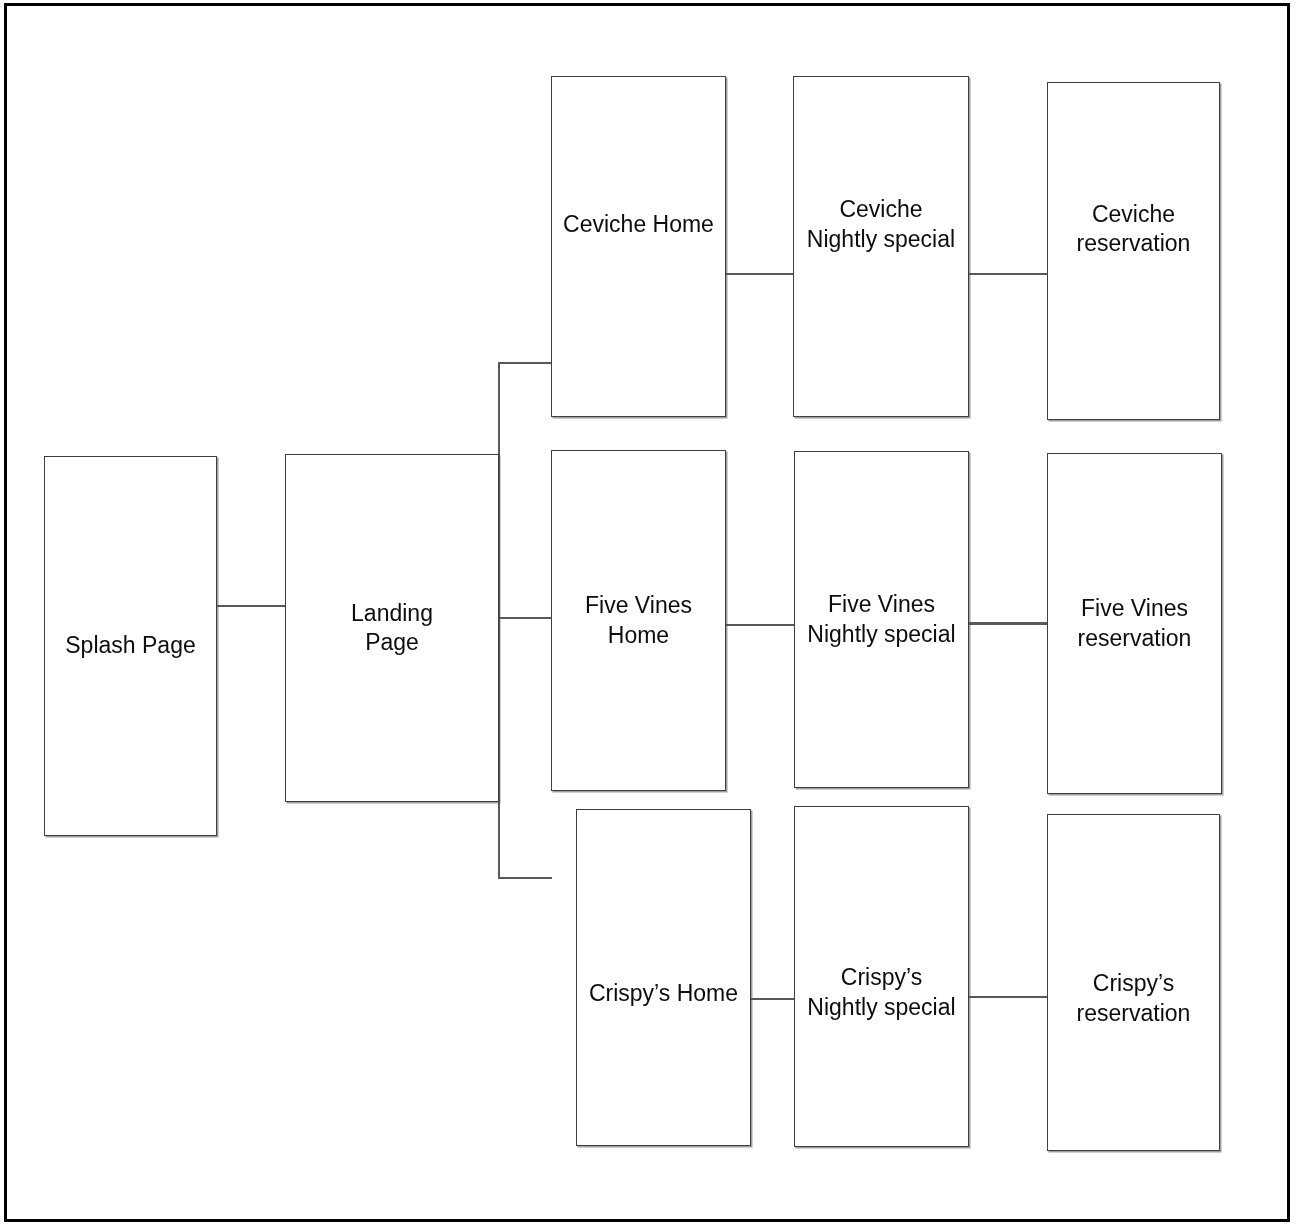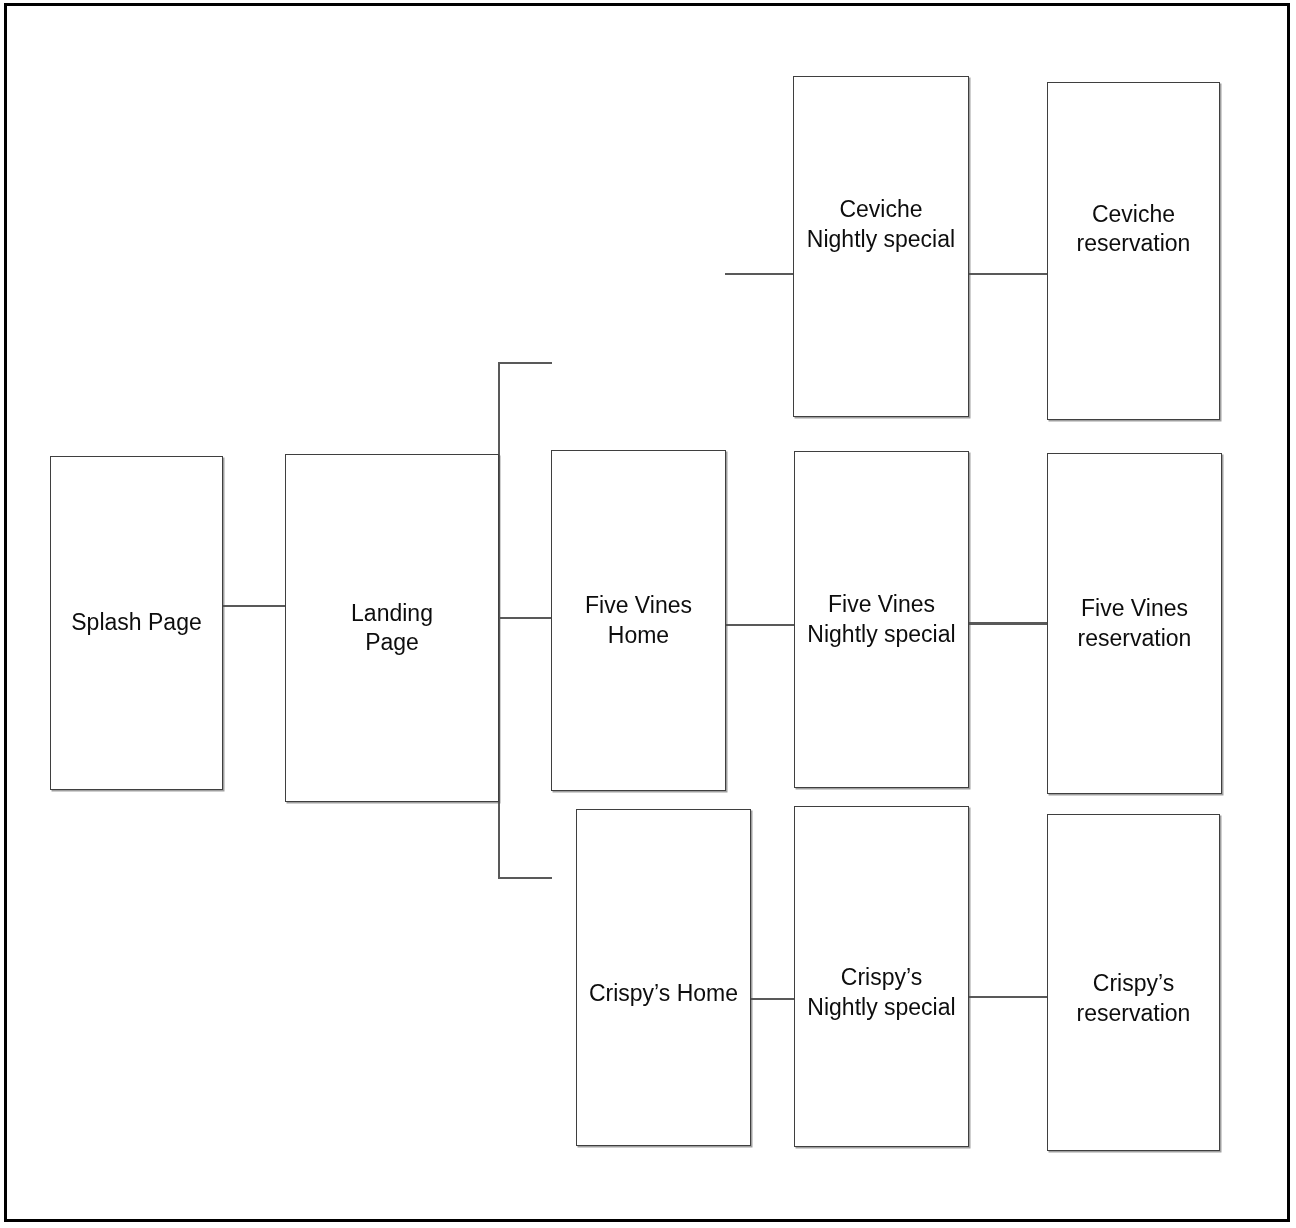--- a/index.html
+++ b/index.html
@@ -86,29 +86,32 @@
 
   <div class="conn-h" style="left:725px; top:273px; width:70px;"></div>
   <div class="conn-h" style="left:968px; top:273px; width:80px;"></div>
 
   <div class="conn-h" style="left:725px; top:624px; width:70px;"></div>
   <div class="conn-h" style="left:968px; top:622px; width:80px; border-top-width:3px;"></div>
 
   <div class="conn-h" style="left:725px; top:998px; width:70px;"></div>
   <div class="conn-h" style="left:968px; top:996px; width:80px;"></div>
 
-  <div class="node" style="left:50px; top:456px; width:173px; height:334px;">
+  <div class="node" style="left:44px; top:456px; width:173px; height:380px;">
     <span class="node-label">Splash Page</span>
   </div>
 
   <div class="node" style="left:285px; top:454px; width:214px; height:348px;">
     <span class="node-label">Landing
 Page</span>
   </div>
 
+  <div class="node nudge-up" style="left:551px; top:76px; width:175px; height:341px;">
+    <span class="node-label">Ceviche Home</span>
+  </div>
 
   <div class="node nudge-up" style="left:793px; top:76px; width:176px; height:341px;">
     <span class="node-label">Ceviche
 Nightly special</span>
   </div>
 
   <div class="node nudge-up" style="left:1047px; top:82px; width:173px; height:338px;">
     <span class="node-label">Ceviche
 reservation</span>
   </div>

